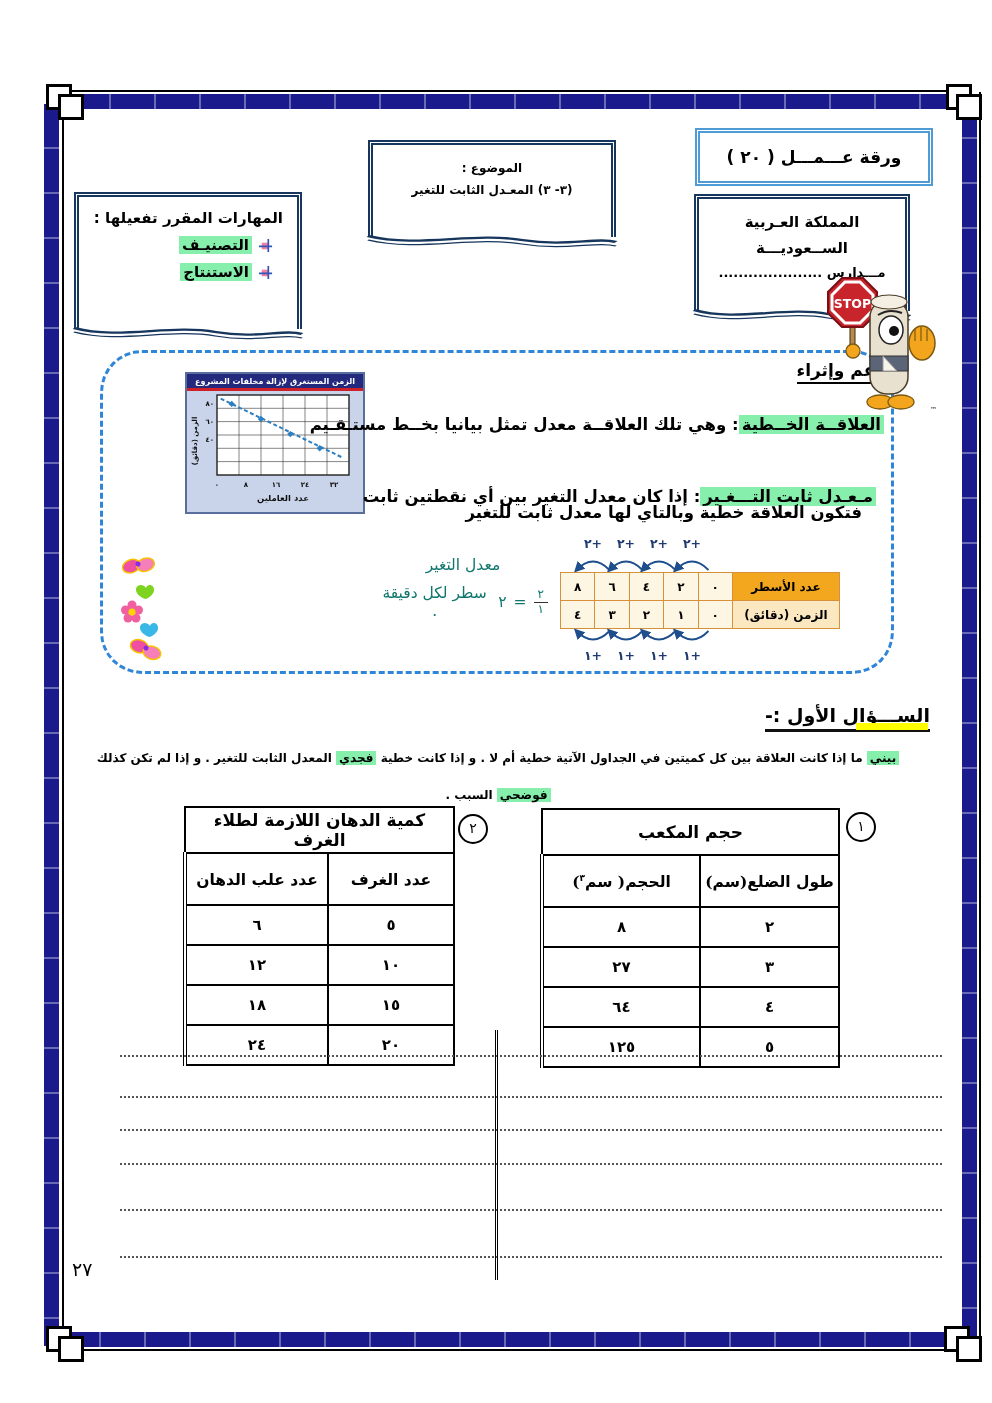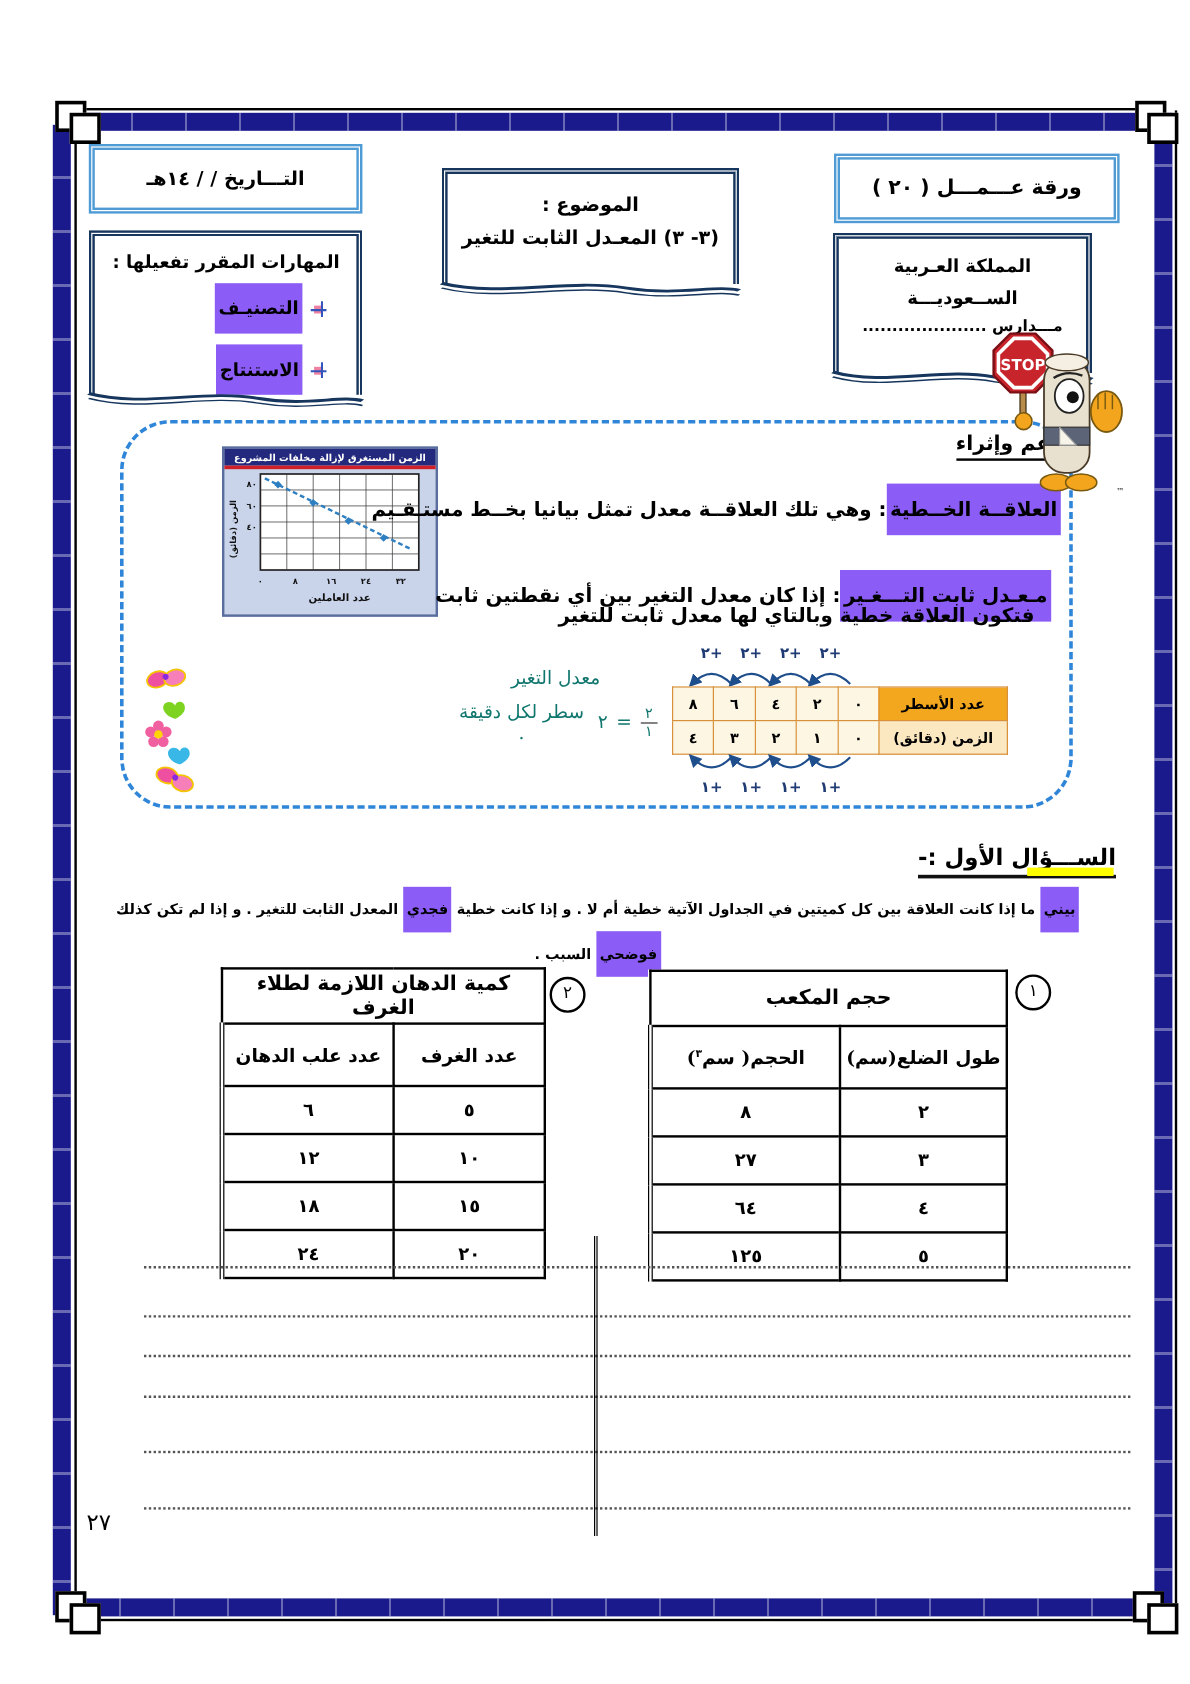--- a/index.html
+++ b/index.html
@@ -10,21 +10,21 @@
   .band.h{background-image:repeating-linear-gradient(90deg,transparent 0 43px,rgba(255,255,255,.35) 43px 45px);}
   .band.v{background-image:repeating-linear-gradient(180deg,transparent 0 43px,rgba(255,255,255,.35) 43px 45px);}
   .bline{position:absolute;background:#000;}
   .csq{position:absolute;width:20px;height:20px;border:3px solid #000;background:#fff;}
   
   .box{position:absolute;background:#fff;text-align:center;}
   .box.lb{border:5px double #4f9bd5;}
   .box.nv{border:5px double #17365d;}
   .box.scroll{border-bottom:none;}
   .wave{position:absolute;left:-5px;bottom:-15px;width:calc(100% + 10px);height:20px;overflow:visible;}
-  .hl{background:#8b5cf6;padding:12px 3px;}
+  .hl{background:#86efac;padding:0 3px;}
   
   .support{position:absolute;left:100px;top:350px;width:788px;height:318px;
            border:3px dashed #2f86d8;border-radius:42px;}
   .sup-head{position:absolute;right:108px;top:360px;font-size:17px;border-bottom:2.5px solid #000;
             padding-bottom:2px;direction:rtl;}
   .def{position:absolute;direction:rtl;font-size:16.5px;white-space:nowrap;}
   .chart-card{position:absolute;left:185px;top:372px;width:180px;height:142px;background:#c9d4ea;
               border:2px solid #5a6e9e;box-sizing:border-box;}
   .cc-title{background:#23297d;color:#fff;font-size:8px;text-align:center;padding:3px 1px 2px;direction:rtl;}
   .cc-red{height:3px;background:#d02027;}
@@ -93,32 +93,29 @@
   <div class="box nv scroll" style="left:694px;top:194px;width:206px;height:112px;direction:rtl;font-size:15px;">
     <div style="margin-top:14px;">المملكة العـربية</div>
     <div style="margin-top:8px;">الســعوديـــة</div>
     <div style="margin-top:8px;font-size:13px;">مـــدارس .....................</div>
     <svg class="wave" viewBox="0 0 100 20" preserveAspectRatio="none">
       <path d="M0,4 C20,16 42,0 62,8 C80,15 92,5 100,10" fill="none" stroke="#17365d" stroke-width="2.4"></path>
       <path d="M0,8 C20,20 42,4 62,12 C80,19 92,9 100,14" fill="none" stroke="#17365d" stroke-width="1.2"></path>
     </svg>
   </div>
 
-  <div class="box nv scroll" style="left:368px;top:140px;width:238px;height:92px;direction:rtl;font-size:16px;">
+  <div class="box nv scroll" style="left:368px;top:140px;width:238px;height:92px;direction:rtl;font-size:12px;">
     <div style="margin-top:16px;">الموضوع :</div>
     <div style="margin-top:8px;">(٣- ٣) المعـدل الثابت للتغير</div>
     <svg class="wave" viewBox="0 0 100 20" preserveAspectRatio="none">
       <path d="M0,4 C20,16 42,0 62,8 C80,15 92,5 100,10" fill="none" stroke="#17365d" stroke-width="2.4"></path>
       <path d="M0,8 C20,20 42,4 62,12 C80,19 92,9 100,14" fill="none" stroke="#17365d" stroke-width="1.2"></path>
     </svg>
   </div>
 
-  <div class="box lb" style="left:74px;top:120px;width:218px;height:48px;line-height:48px;font-size:16px;direction:rtl;">
-    <span>التـــاريخ  /  /  ١٤هـ</span>
-  </div>
 
   <div class="box nv scroll" style="left:74px;top:192px;width:218px;height:132px;direction:rtl;font-size:15px;text-align:right;">
     <div style="margin:12px 14px 0 0;">المهارات المقرر تفعيلها :</div>
     <div class="skill-row">
       <svg width="15" height="15" viewBox="0 0 16 16">
         <rect x="4" y="5" width="7" height="7" fill="#f080a0"></rect>
         <path d="M1,9 H15 M11,1 V15" stroke="#3355bb" stroke-width="1.8" fill="none"></path>
       </svg>
       <span class="hl">التصنيـف</span>
     </div>

